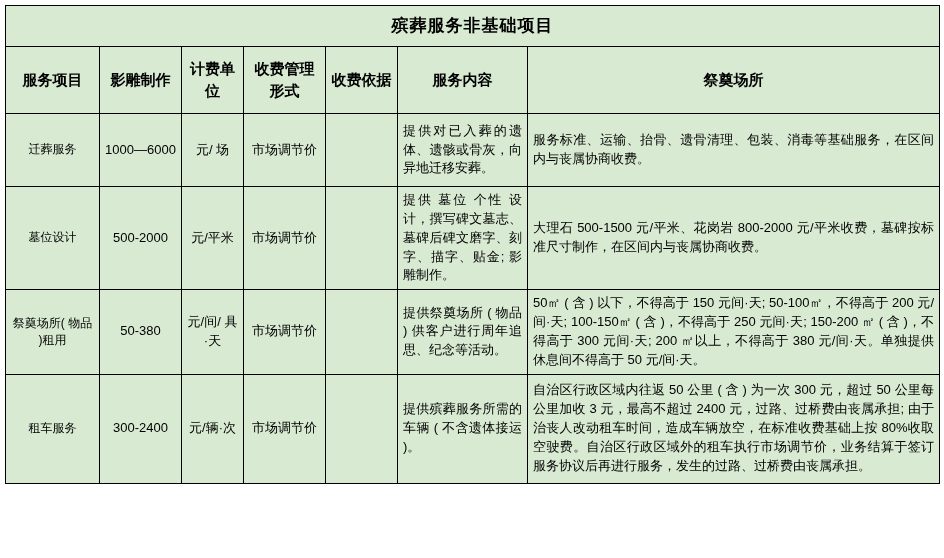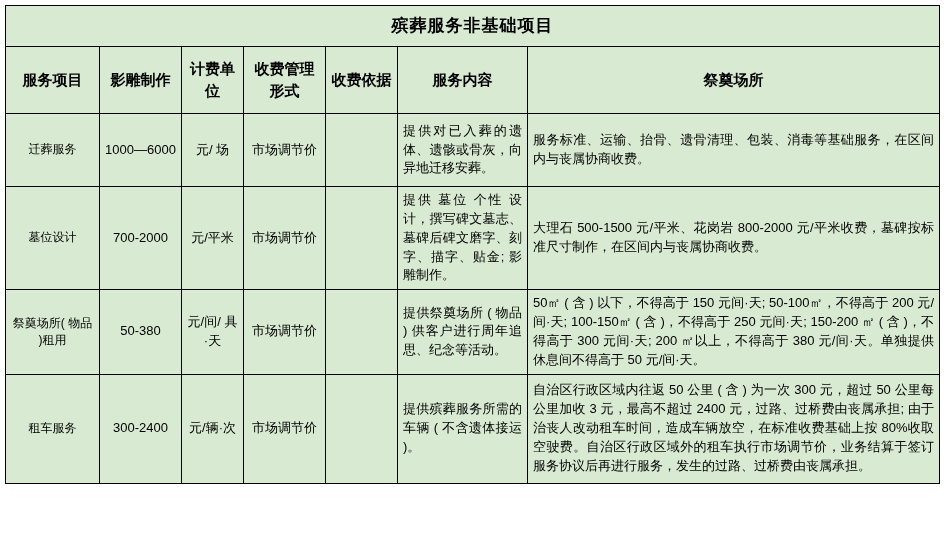--- a/index.html
+++ b/index.html
@@ -113,21 +113,21 @@
         <td class="c-unit">元/ 场</td>
         <td class="c-form">市场调节价</td>
         <td class="c-basis"></td>
         <td class="c-content">提供对已入葬的遗体、遗骸或骨灰，向异地迁移安葬。</td>
         <td class="c-standard">服务标准、运输、抬骨、遗骨清理、包装、消毒等基础服务，在区间内与丧属协商收费。</td>
       </tr>
 
 
       <tr class="row-r3">
         <td class="c-item">墓位设计</td>
-        <td class="c-price">700-2000</td>
+        <td class="c-price">500-2000</td>
         <td class="c-unit">元/平米</td>
         <td class="c-form">市场调节价</td>
         <td class="c-basis"></td>
         <td class="c-content">提供 墓位 个性 设计，撰写碑文墓志、墓碑后碑文磨字、刻字、描字、贴金; 影雕制作。</td>
         <td class="c-standard">大理石 500-1500 元/平米、花岗岩 800-2000 元/平米收费，墓碑按标准尺寸制作，在区间内与丧属协商收费。</td>
       </tr>
 
 
       <tr class="row-r5">
         <td class="c-item">祭奠场所( 物品 )租用</td>

